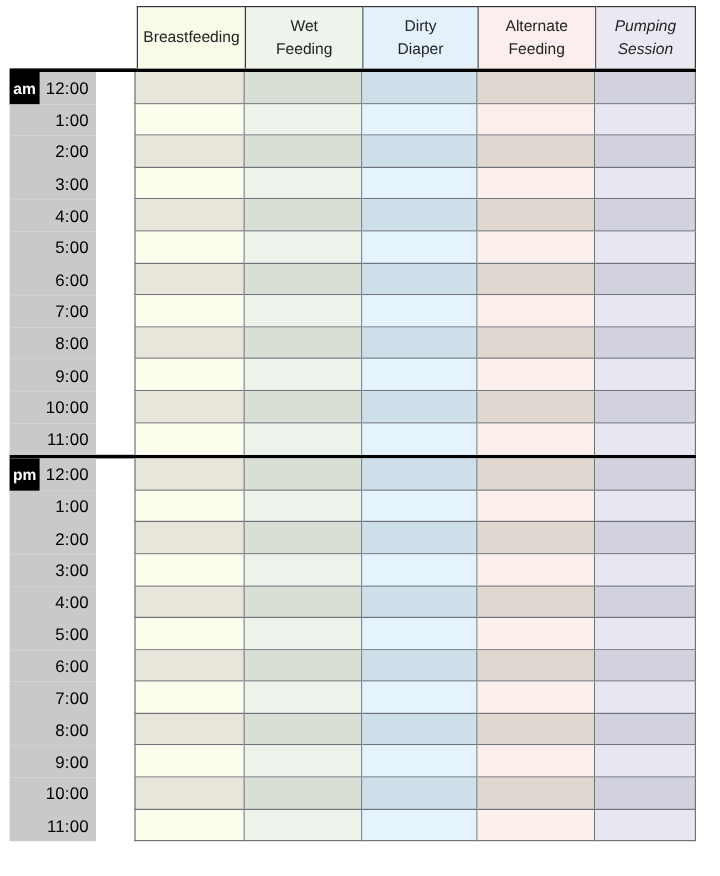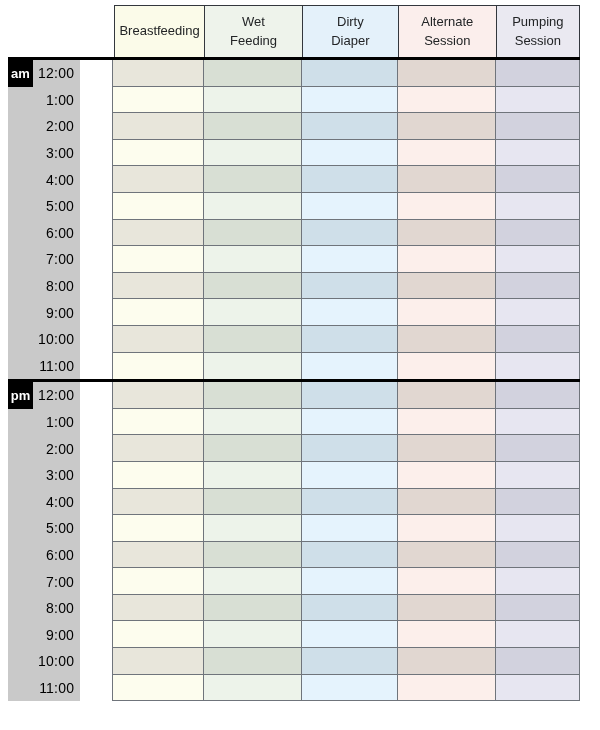--- a/index.html
+++ b/index.html
@@ -76,35 +76,35 @@
     border-bottom: 1px solid #6f747b;
   }
   .data-cell.first { border-left: 1px solid #6f747b; }
   
   .period-block.no-last-border .row:last-child .data-cell { border-bottom: none; }
   
   .w-col0 { width: 94px; margin-left: 32px; }
   .w-col1 { width: 101px; }
   .w-col2 { width: 99px; }
   .w-col3 { width: 101px; }
-  .w-col4 { width: 86px; }
+  .w-col4 { width: 86px; font-style: italic; }
 </style>
 </head>
 <body>
 
 <div class="chart">
 
   <div class="header-row">
     <div class="header-cell w-col0" style="background: rgb(251, 251, 233);">Breastfeeding</div>
     <div class="header-cell w-col1" style="background: rgb(238, 243, 235);">Wet
 Feeding</div>
     <div class="header-cell w-col2" style="background: rgb(228, 241, 250);">Dirty
 Diaper</div>
     <div class="header-cell w-col3" style="background: rgb(251, 238, 236);">Alternate
-Session</div>
+Feeding</div>
     <div class="header-cell w-col4" style="background: rgb(234, 233, 241);">Pumping
 Session</div>
   </div>
 
   <div class="divider"></div>
 
   <div id="table-body">
       <div class="period-block no-last-border">
         <div class="row">
           <div class="time-cell">

